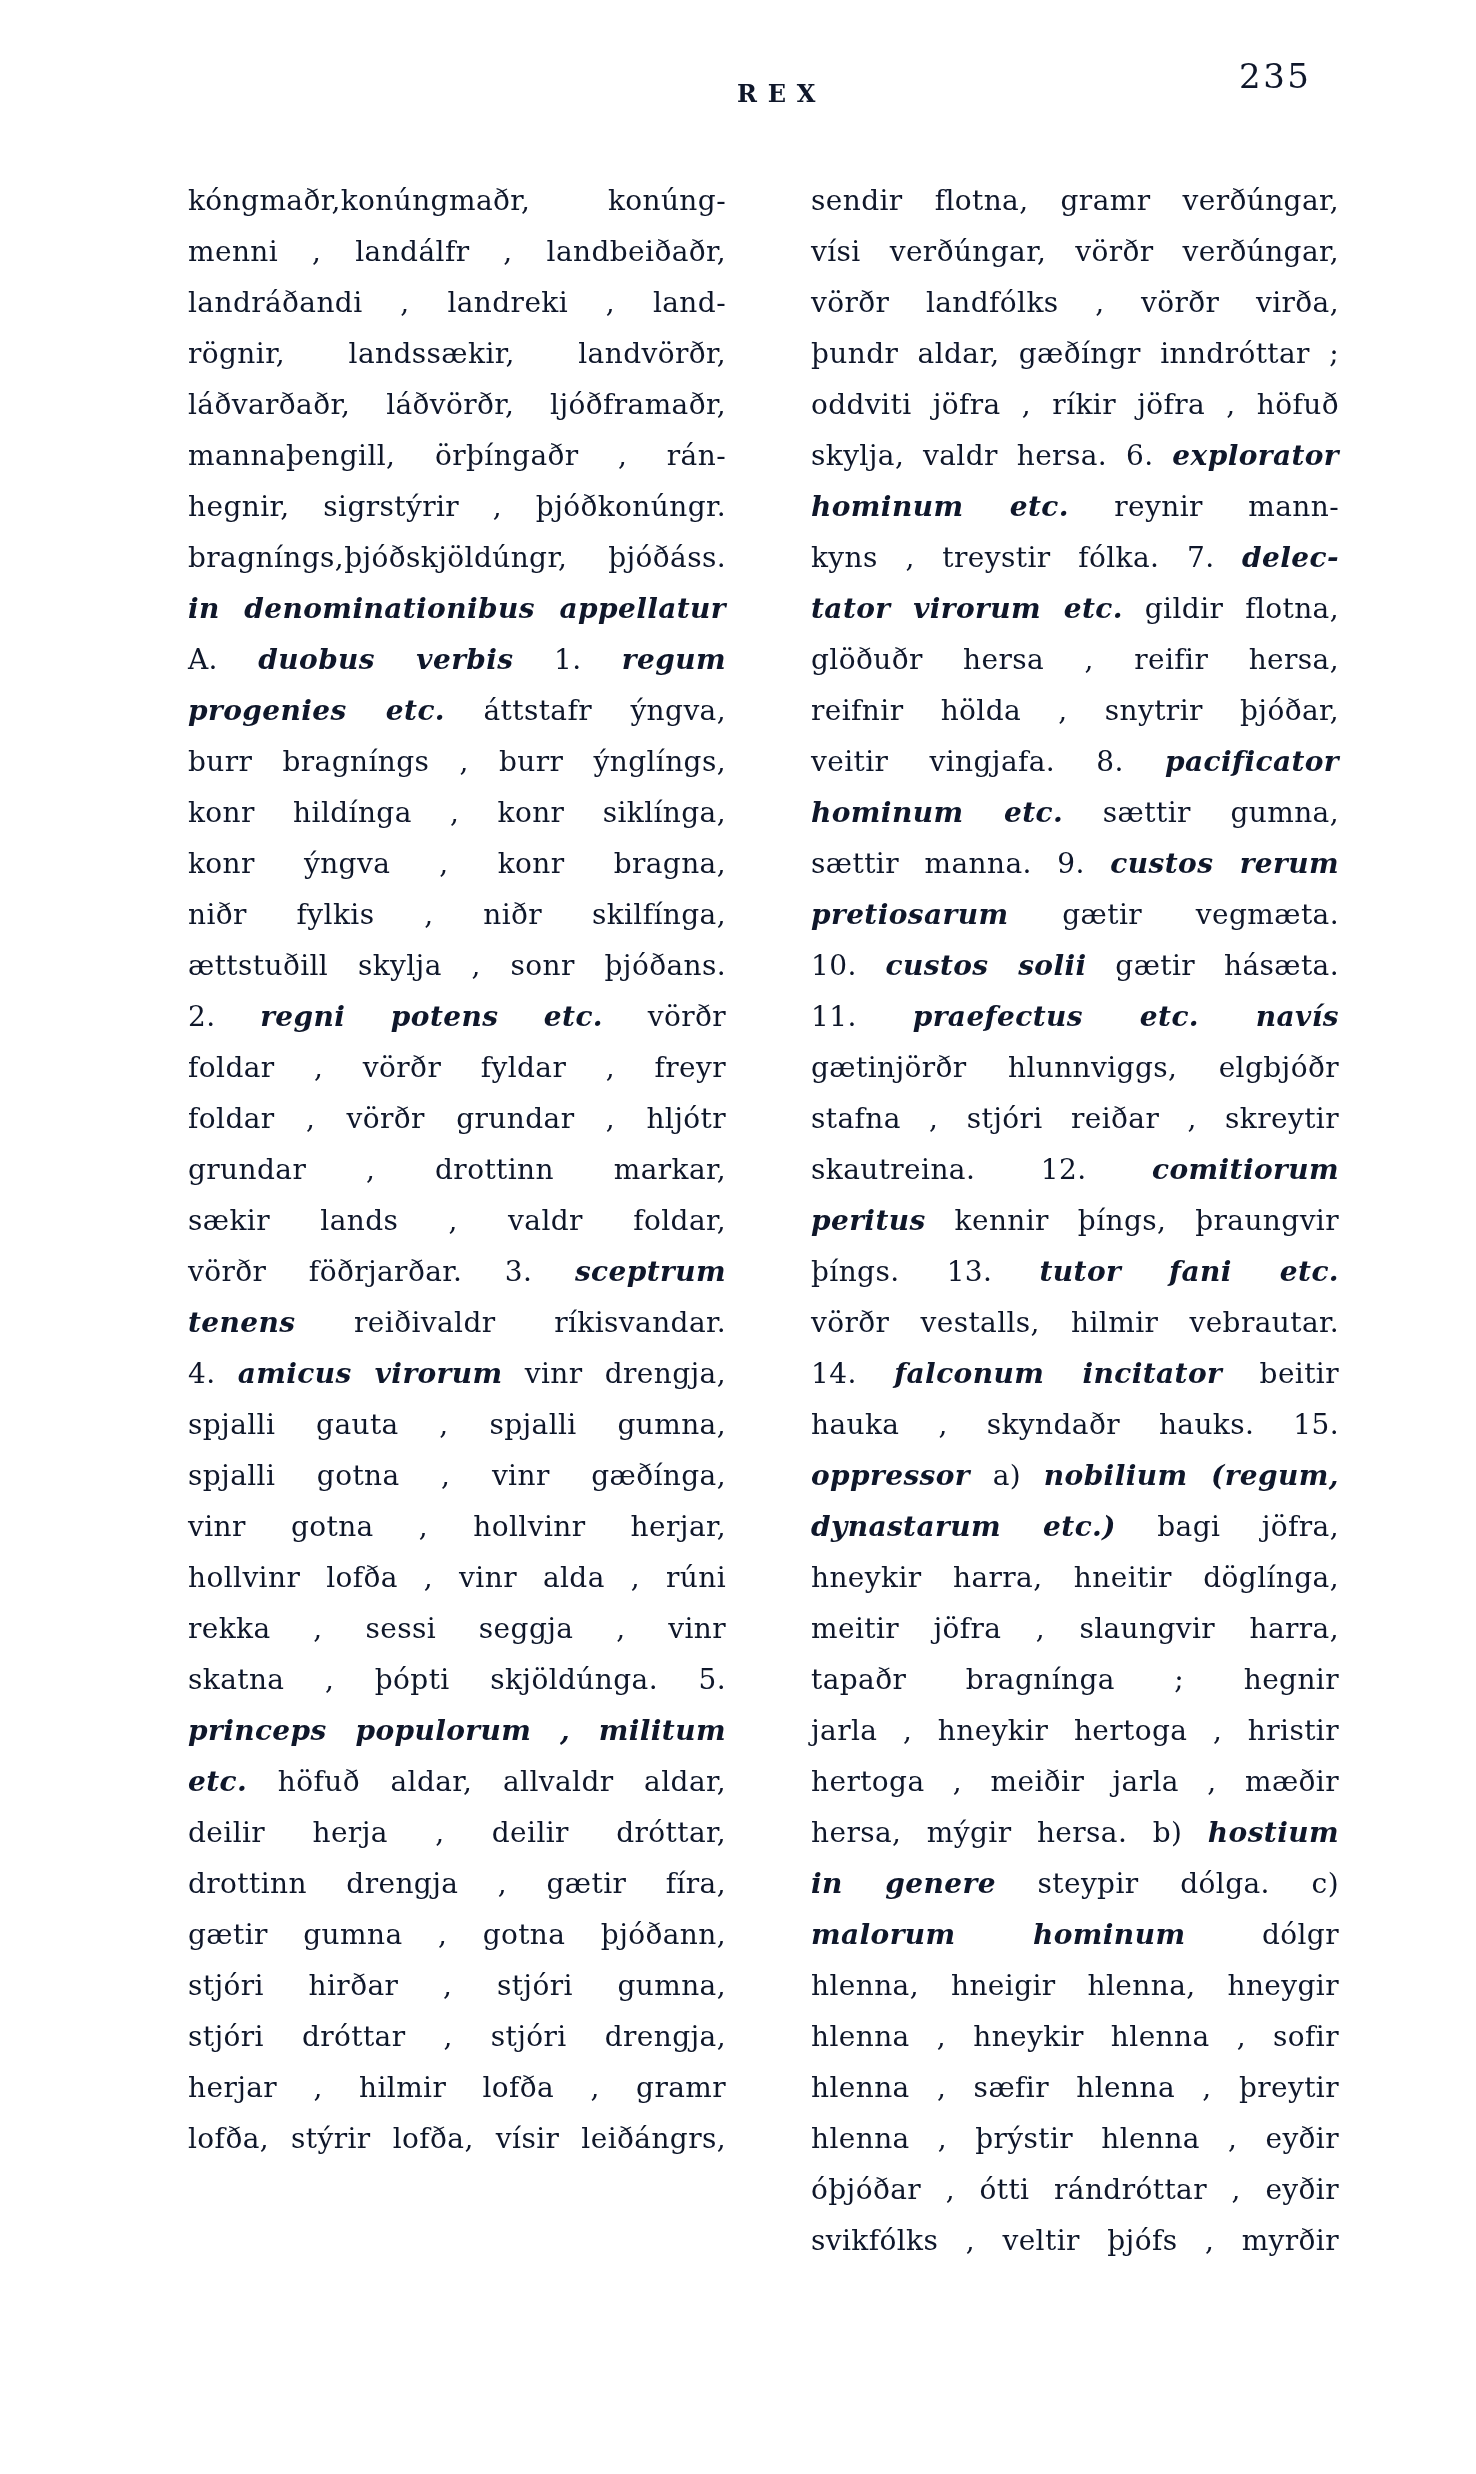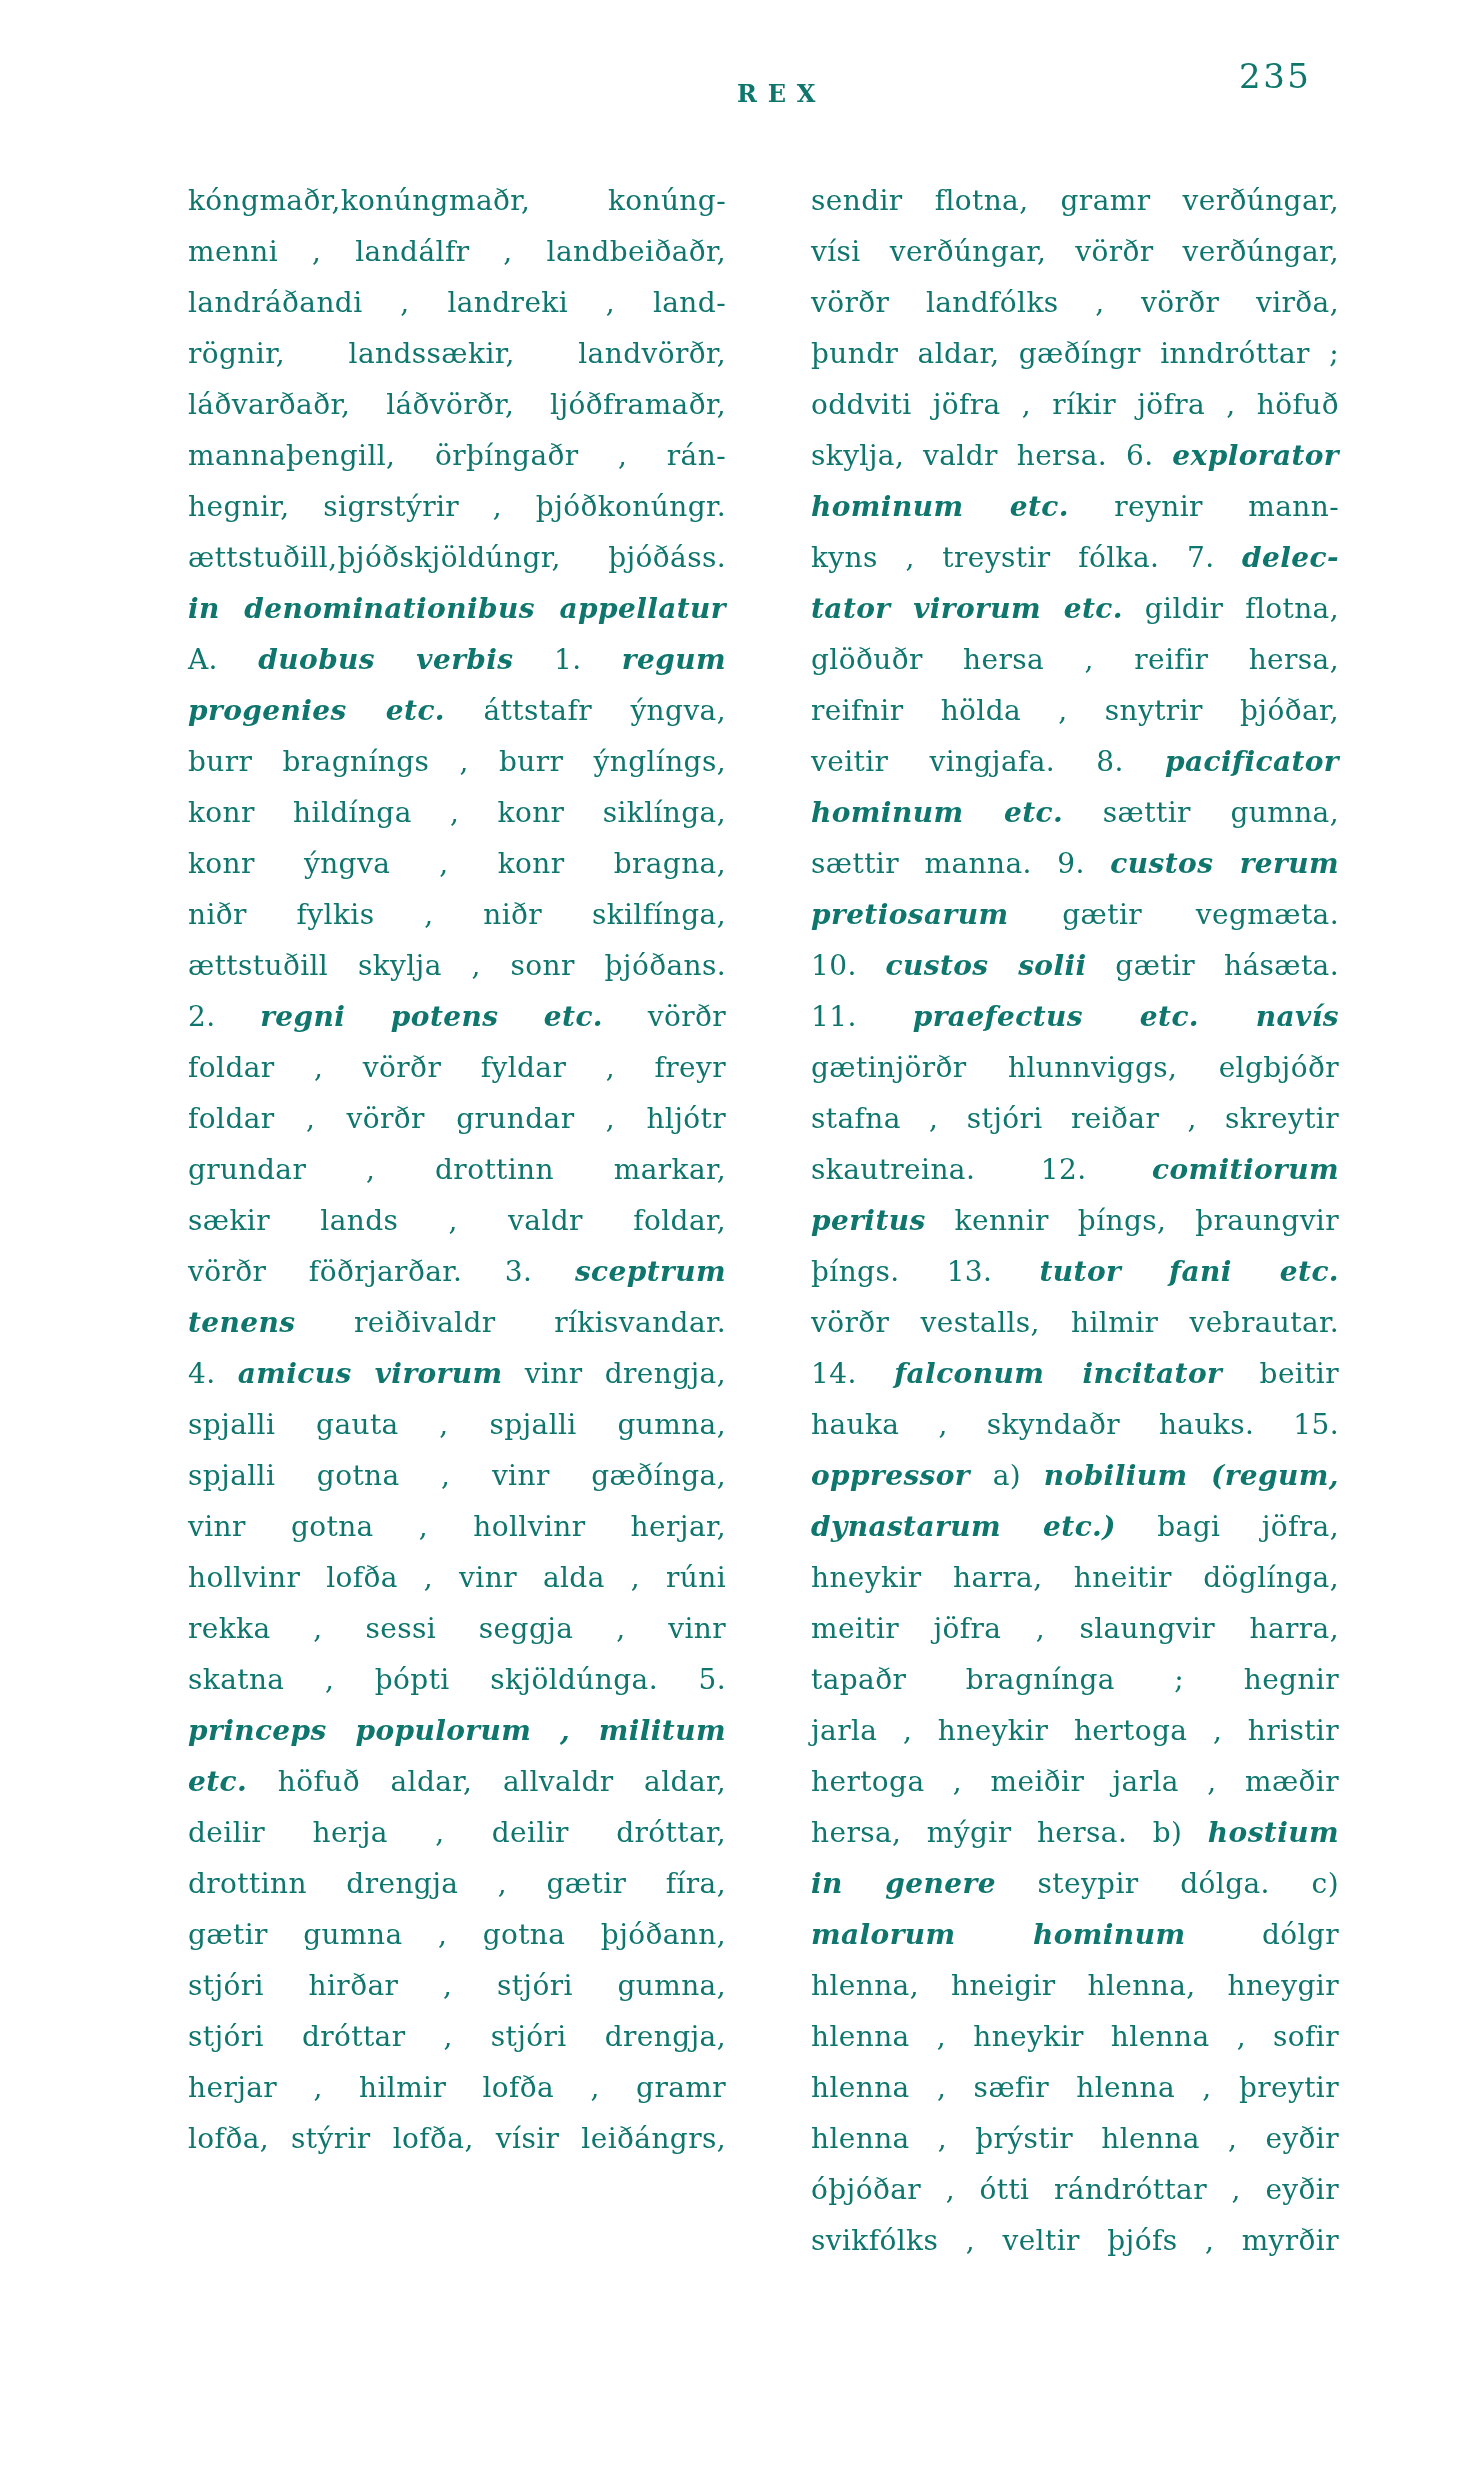--- a/index.html
+++ b/index.html
@@ -1,20 +1,20 @@
 <!DOCTYPE html>
 <html style="font-size:13.2px"><head>
 <meta charset="utf-8">
 <style>
   html,body { margin:0; padding:0; background:#ffffff; }
   .page {
     position:relative;
     width:1477px; height:2475px;
     background:#ffffff;
-    color:#0f766e;
+    color:#0f172a;
     font-family:"DejaVu Serif","Liberation Serif",serif;
     overflow:hidden;
   }
   .running-title {
     position:absolute;
     top:79px; left:737px;
     font-size:24px;
     font-weight:700;
     letter-spacing:10.7px;
     white-space:nowrap;
@@ -50,21 +50,21 @@
   <div class="running-title">REX</div>
   <div class="page-number">235</div>
   <div class="column column-left" id="col-left">
       <div class="line"><span class="seg">kóngmaðr,konúngmaðr, konúng-</span></div>
       <div class="line"><span class="seg">menni , landálfr , landbeiðaðr,</span></div>
       <div class="line"><span class="seg">landráðandi , landreki , land-</span></div>
       <div class="line"><span class="seg">rögnir, landssækir, landvörðr,</span></div>
       <div class="line"><span class="seg">láðvarðaðr, láðvörðr, ljóðframaðr,</span></div>
       <div class="line"><span class="seg">mannaþengill, örþíngaðr , rán-</span></div>
       <div class="line"><span class="seg">hegnir, sigrstýrir , þjóðkonúngr.</span></div>
-      <div class="line"><span class="seg">ættstuðill,þjóðskjöldúngr, þjóðáss.</span></div>
+      <div class="line"><span class="seg">bragníngs,þjóðskjöldúngr, þjóðáss.</span></div>
       <div class="line"><span class="seg lat">in denominationibus appellatur</span></div>
       <div class="line"><span class="seg">A. </span><span class="seg lat">duobus verbis</span><span class="seg"> 1. </span><span class="seg lat">regum</span></div>
       <div class="line"><span class="seg lat">progenies etc.</span><span class="seg"> áttstafr ýngva,</span></div>
       <div class="line"><span class="seg">burr bragníngs , burr ýnglíngs,</span></div>
       <div class="line"><span class="seg">konr hildínga , konr siklínga,</span></div>
       <div class="line"><span class="seg">konr ýngva , konr bragna,</span></div>
       <div class="line"><span class="seg">niðr fylkis , niðr skilfínga,</span></div>
       <div class="line"><span class="seg">ættstuðill skylja , sonr þjóðans.</span></div>
       <div class="line"><span class="seg">2. </span><span class="seg lat">regni potens etc.</span><span class="seg"> vörðr</span></div>
       <div class="line"><span class="seg">foldar , vörðr fyldar , freyr</span></div>

